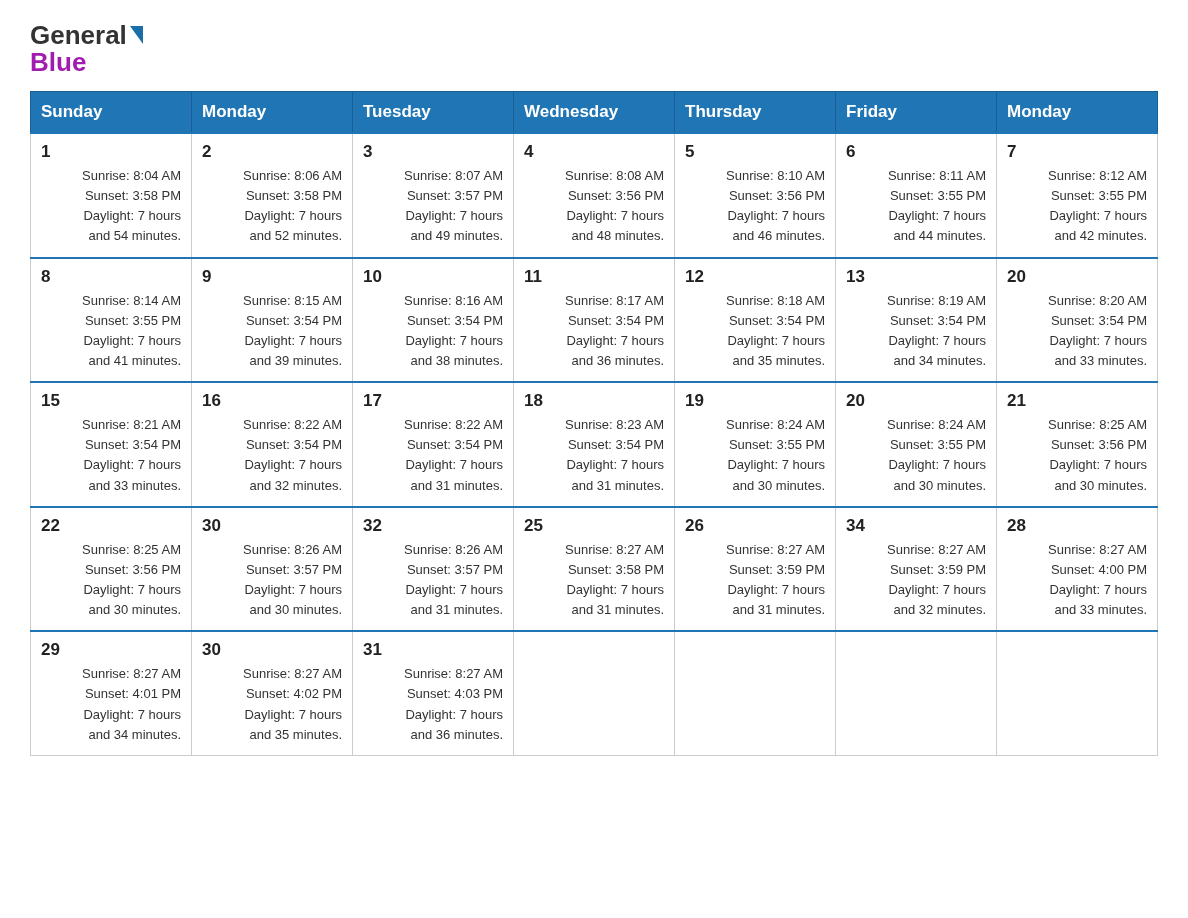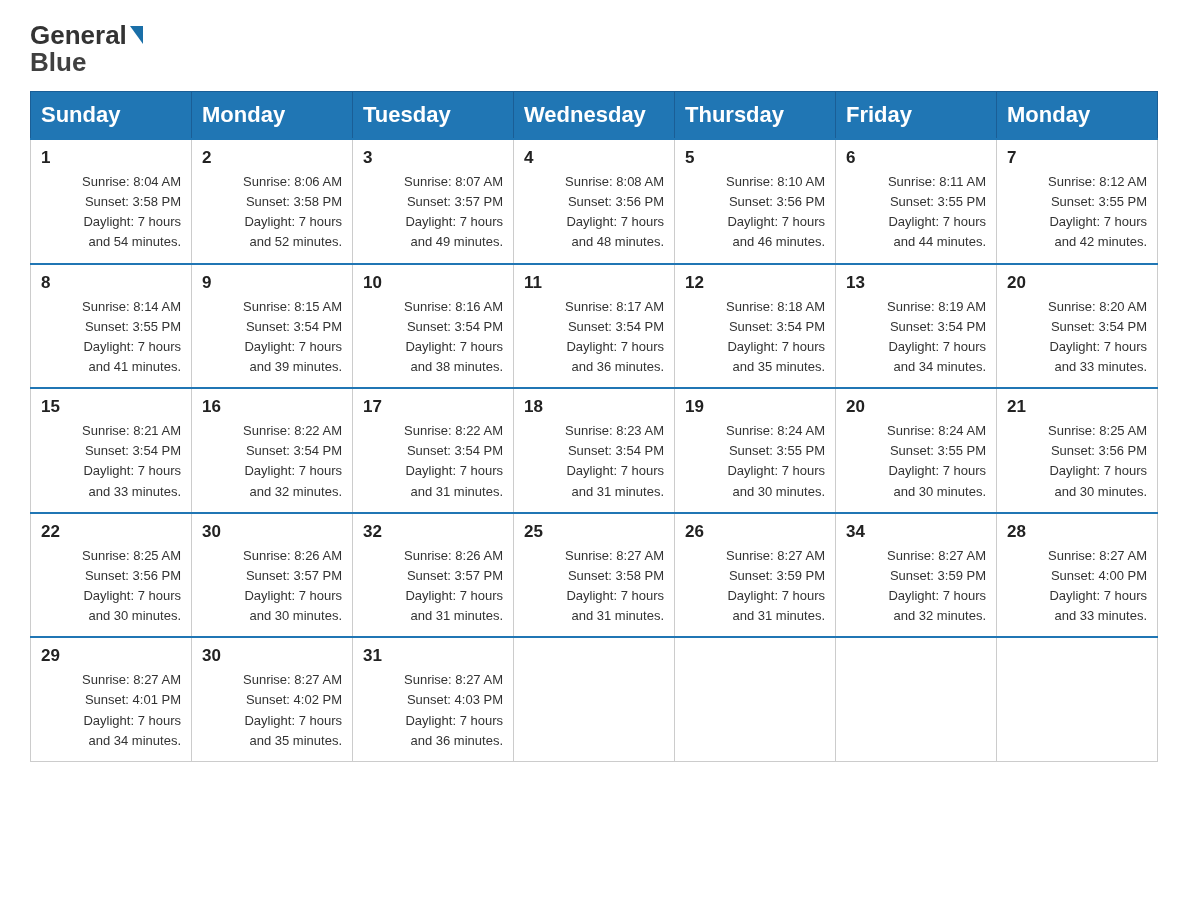--- a/index.html
+++ b/index.html
@@ -36,21 +36,21 @@
       margin-top: 4px;
     }
     .calendar {
       width: 100%;
       border-collapse: collapse;
       border: 1px solid #aaa;
     }
     .calendar th {
       background-color: #2076b4;
       color: #fff;
-      font-size: 22px;
+      font-size: 17px;
       font-weight: bold;
       padding: 10px 10px;
       text-align: left;
       border: 1px solid #1a5e96;
     }
     .calendar td {
       vertical-align: top;
       padding: 8px 10px 10px 10px;
       border: 1px solid #ccc;
       width: 14.28%;
@@ -81,21 +81,21 @@
   </style>
 </head>
 <body>
 
 <div class="header-row">
   <div class="logo">
     <div style="display:flex;align-items:center;gap:0;">
       <span style="font-size:26px;font-weight:bold;color:#333;font-family:Arial,sans-serif;">General</span>
       <span style="display:inline-block;width:0;height:0;border-left:13px solid transparent;border-right:0px solid transparent;border-top:18px solid #1a6fa8;margin-left:3px;margin-bottom:2px;"></span>
     </div>
-    <span style="font-size:26px;font-weight:bold;color:#404040;font-family:Arial,sans-serif;margin-top:-4px;">Blue</span>
+    <span style="font-size:26px;font-weight:bold;color:#a21caf;font-family:Arial,sans-serif;margin-top:-4px;">Blue</span>
   </div>
   <div class="title-block">
     <div class="calendar-title"></div>
     <div class="calendar-subtitle"></div>
   </div>
 </div>
 
 <table class="calendar">
   <thead>
     <tr>

